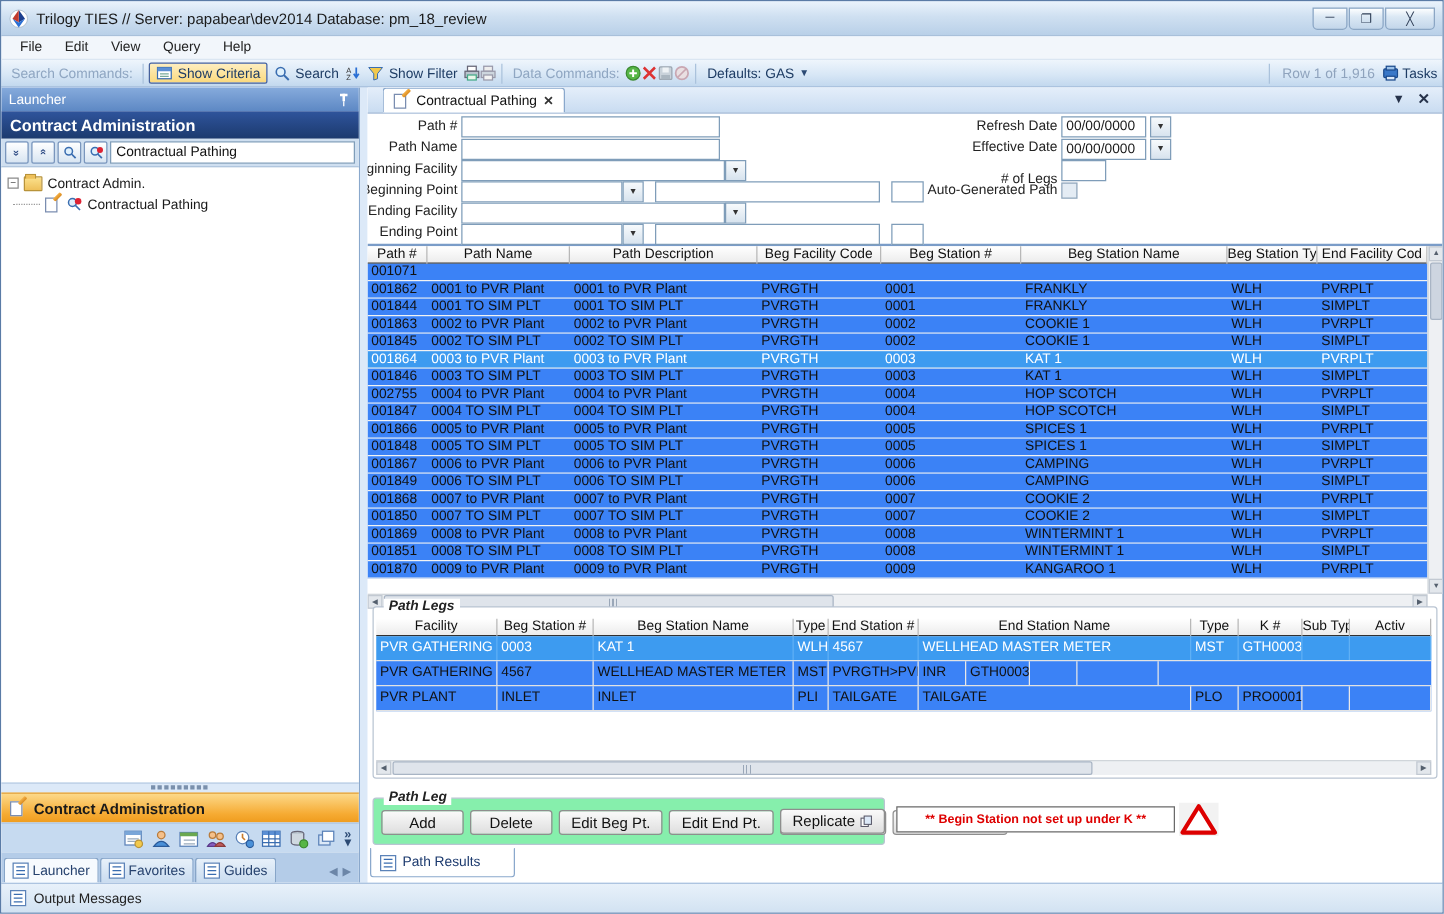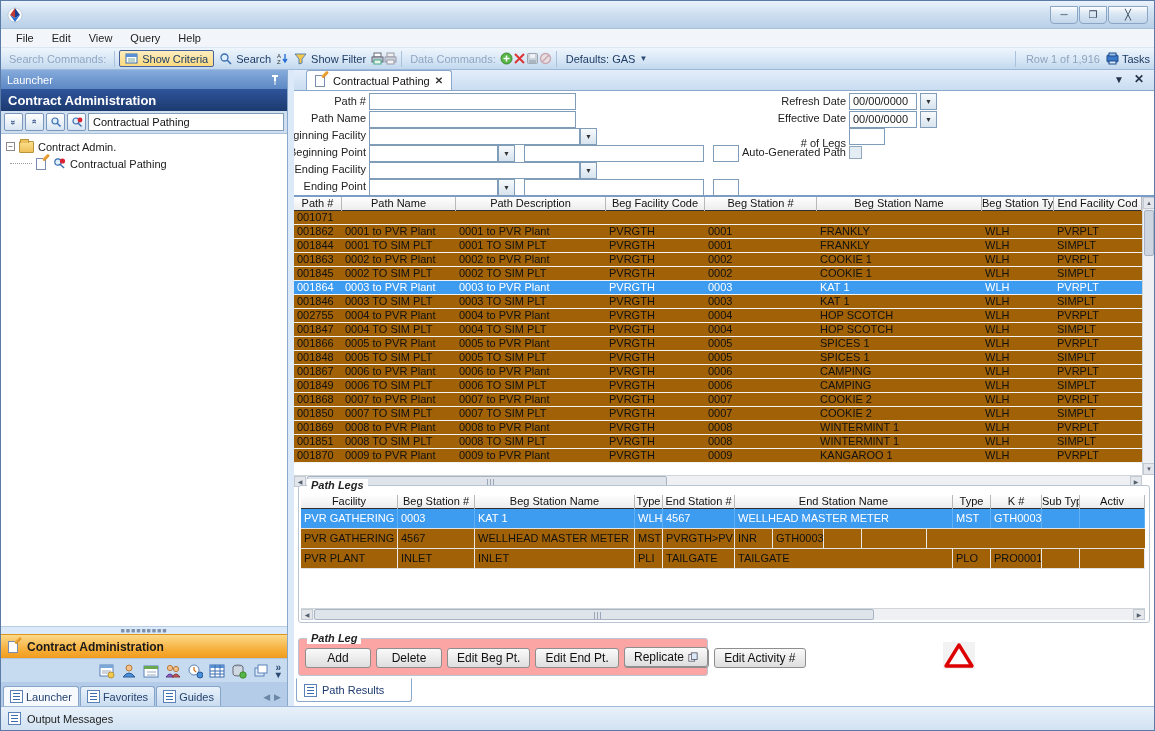--- a/index.html
+++ b/index.html
@@ -113,21 +113,21 @@
     background:linear-gradient(#f7fafc,#d7e3ee); font-size:7px; color:#333; text-align:center;
     line-height:15px; }
   .chk { position:absolute; width:13px; height:13px; background:#e4ecf4; border:1px solid #93a8bd; }
   .val { padding:1px 3px; display:block; }
 
   
   .grid-wrap { position:absolute; left:0; top:127px; width:848px; }
   .g-head { display:flex; height:14px; border-bottom:1px solid #303030; background:linear-gradient(#ffffff,#ececec); }
   .g-hcell { height:14px; line-height:13px; text-align:center; border-right:1px solid #b8b8b8;
     font-size:11px; color:#111; overflow:hidden; white-space:nowrap; flex:0 0 auto; }
-  .g-row { display:flex; height:14px; border-bottom:1px solid #f2f2f2; background:#a16207; }
+  .g-row { display:flex; height:14px; border-bottom:1px solid #f2f2f2; background:#3b82f6; }
   .g-cell { height:13px; line-height:13px; padding-left:3px; font-size:11px; overflow:hidden;
     white-space:nowrap; flex:0 0 auto; color:#111; }
   .g-row.sel { background:#3d9bf0; }
   .g-row.sel .g-cell { color:#fff; }
 
   .vscroll { position:absolute; top:127px; left:848px; width:12px; height:278px; background:#eef0f3;
     border-left:1px solid #d0d5da; }
   .vs-btn { width:12px; height:12px; background:#e3e7ec; border:1px solid #c2c9d2; font-size:6px;
     color:#55606e; text-align:center; line-height:10px; }
   .vs-btn.down { position:absolute; bottom:0; }
@@ -150,21 +150,21 @@
   .pl-grid { position:absolute; left:2px; top:9px; width:844px; }
   .pl-grid .g-row { height:20px; border-bottom:1px solid #e2e2e2; }
   .pl-grid .g-cell { height:19px; line-height:19px; border-right:1px solid #e8e8e8; }
   .pl-grid .g-row.sel .g-cell { border-right-color:#5fb0f5; }
   .pl-hscroll { position:absolute; left:2px; bottom:2px; width:844px; height:12px; background:#eef0f3;
     border-top:1px solid #d0d5da; }
   .pl-hthumb { position:absolute; top:0; left:13px; width:560px; height:11px; background:#dfe4eb;
     border:1px solid #a8b4c4; border-radius:2px; }
 
   
-  .pathleg-box { left:4px; top:568px; width:410px; height:38px; background:#fca5a5; }
+  .pathleg-box { left:4px; top:568px; width:410px; height:38px; background:#86efac; }
   .btnrow { position:absolute; left:6px; top:9px; display:flex; gap:5px; }
   .btn { height:20px; padding:0 9px; border:1px solid #8e8e8e; border-radius:3px;
     background:linear-gradient(#fafafa,#dedede); font-size:12px; color:#111; display:flex;
     align-items:center; gap:4px; white-space:nowrap; }
   .btn.add,.btn.del { width:66px; justify-content:center; }
 
   .warnbox { position:absolute; height:21px; border:1px solid #6a6a6a; background:#fff;
     color:#de0000; font-weight:bold; font-size:10px; line-height:19px; text-align:center;
     white-space:nowrap; overflow:hidden; padding:0 3px; }
   .warn1 { left:423px; top:575px; width:223px; }
@@ -189,20 +189,21 @@
 
 <div class="win">
 
   <div class="titlebar">
     <svg class="app-logo" viewBox="0 0 16 16">
       <circle cx="8" cy="8" r="7" fill="#fff" stroke="#9ab" stroke-width="0.5"></circle>
       <path d="M8 1 L13 8 L8 11 Z" fill="#1c3f8f"></path>
       <path d="M8 1 L3 8 L8 11 Z" fill="#c23b2e"></path>
       <path d="M3 8 L8 11 L13 8 L8 15 Z" fill="#2a6fd4"></path>
     </svg>
+    <span class="t-title">Trilogy TIES //  Server: papabear\dev2014 Database: pm_18_review</span>
     <div class="winbtns">
       <div class="wbtn">─</div>
       <div class="wbtn">❐</div>
       <div class="wbtn close">╳</div>
     </div>
   </div>
 
   <div class="menubar">
     <span class="m-item">File</span>
     <span class="m-item">Edit</span>
@@ -776,20 +777,21 @@
         </div>
       </div>
       <div class="btn" style="position:absolute;left:330px;top:577px;width:84px;">
         <span>Replicate</span>
         <svg width="12" height="12" viewBox="0 0 12 12">
           <rect x="1" y="3" width="7" height="8" fill="#fff" stroke="#556"></rect>
           <rect x="4" y="1" width="7" height="8" fill="#dce9f8" stroke="#556"></rect>
         </svg>
       </div>
 
+      <div class="warnbox warn1">** Begin Station not set up under K **</div>
       <svg class="warn-tri" viewBox="0 0 32 27">
         <rect x="0" y="0" width="32" height="27" fill="#f2f2f2"></rect>
         <path d="M16 3 L29 24 L3 24 Z" fill="#fff" stroke="#d00" stroke-width="3.4" stroke-linejoin="round"></path>
       </svg>
 
       <div class="bottomtab">
         <span class="listicon"></span>
         <span>Path Results</span>
       </div>
     </div>

